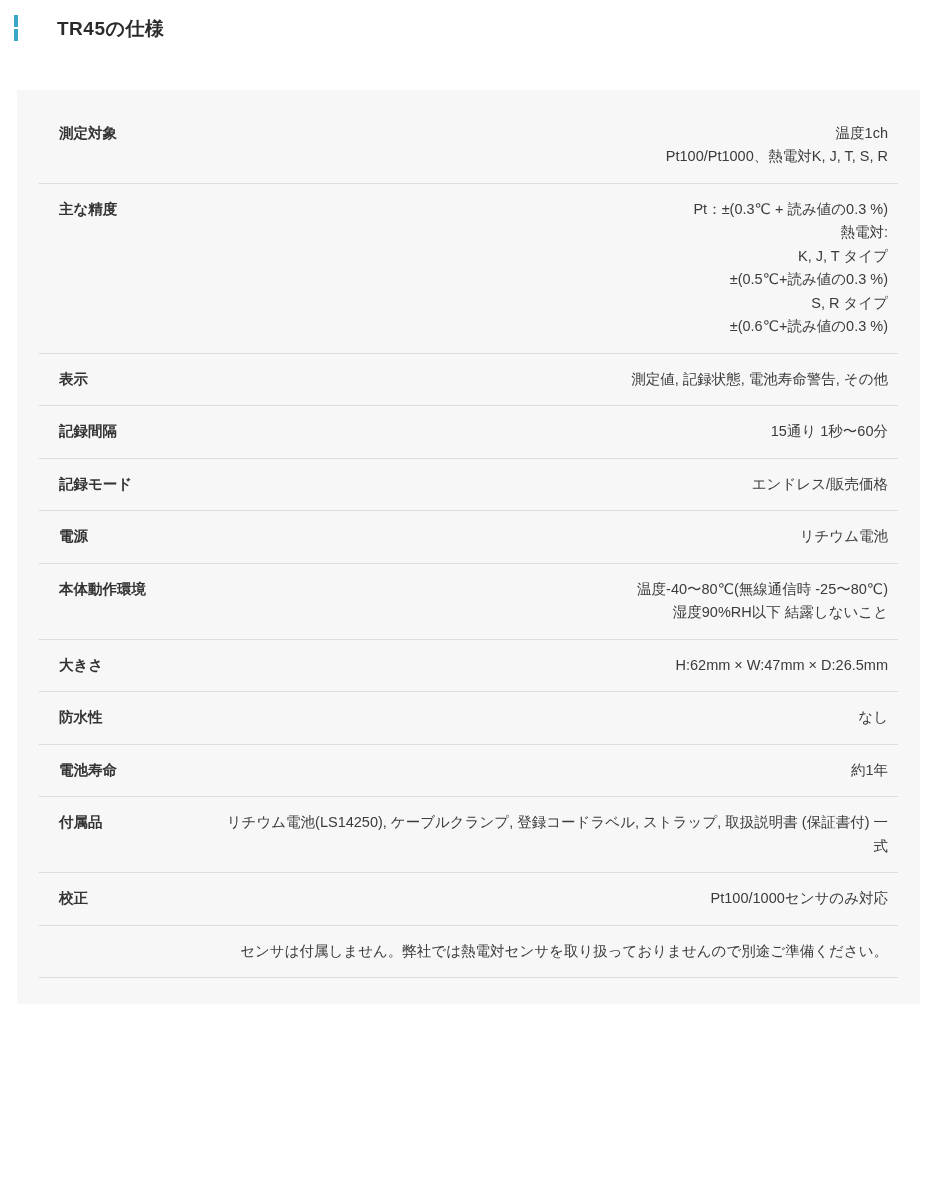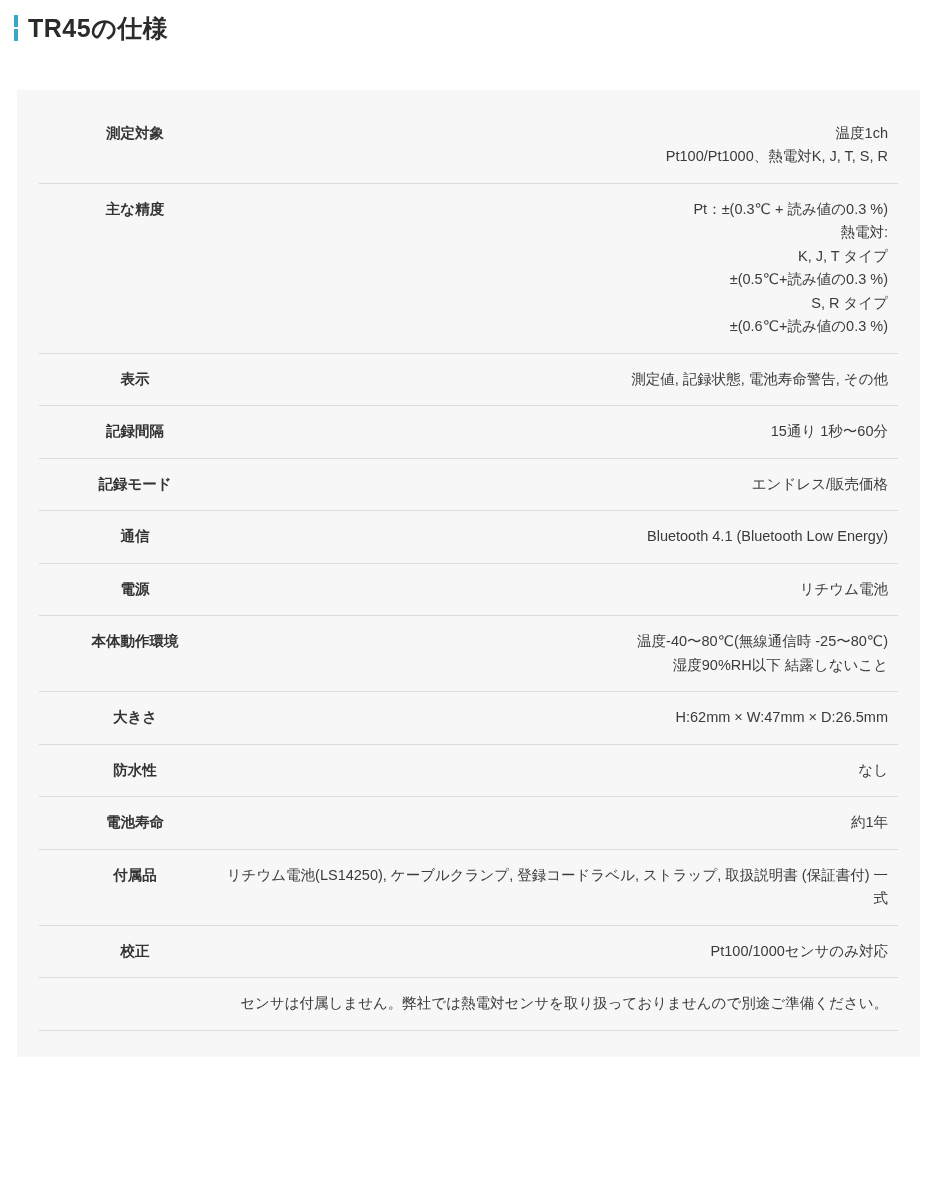--- a/index.html
+++ b/index.html
@@ -27,44 +27,45 @@
     box-sizing: border-box;
   }
   .title-accent {
     width: 4px;
     height: 26px;
     margin-right: 10px;
     background: linear-gradient(to bottom, #3aa6c8 0%, #3aa6c8 45%, #ffffff 45%, #ffffff 55%, #3aa6c8 55%, #3aa6c8 100%);
     flex: 0 0 auto;
   }
   .title-text {
-    font-size: 25px;
+    font-size: 19px;
     font-weight: bold;
     color: #2b2b2b;
     letter-spacing: 0.5px;
     line-height: 1;
+    margin-left: 29px;
   }
   
   .spec-panel {
     margin: 44px 17px 0 17px;
     background: #f7f7f7;
     padding: 18px 22px 26px 22px;
     box-sizing: border-box;
   }
   table.spec-table {
     width: 100%;
     border-collapse: collapse;
     table-layout: fixed;
   }
   table.spec-table tr {
     border-bottom: 1px solid #dcdcdc;
   }
   table.spec-table th {
     width: 178px;
-    text-align: center;
+    text-align: left;
     vertical-align: top;
     font-size: 14.5px;
     font-weight: bold;
     color: #333333;
     padding: 14px 6px 14px 20px;
     line-height: 1.55;
     box-sizing: border-box;
   }
   table.spec-table td {
     text-align: right;
@@ -130,26 +131,20 @@
               <span class="cell-line">15通り 1秒〜60分</span>
             </td>
           </tr>
           <tr>
             <th>記録モード</th>
             <td>
               <span class="cell-line">エンドレス/販売価格</span>
             </td>
           </tr>
           <tr>
-            <th>通信</th>
-            <td>
-              <span class="cell-line">Bluetooth 4.1 (Bluetooth Low Energy)</span>
-            </td>
-          </tr>
-          <tr>
             <th>電源</th>
             <td>
               <span class="cell-line">リチウム電池</span>
             </td>
           </tr>
           <tr>
             <th>本体動作環境</th>
             <td>
               <span class="cell-line">温度-40〜80℃(無線通信時 -25〜80℃)</span>
               <span class="cell-line">湿度90%RH以下 結露しないこと</span>

